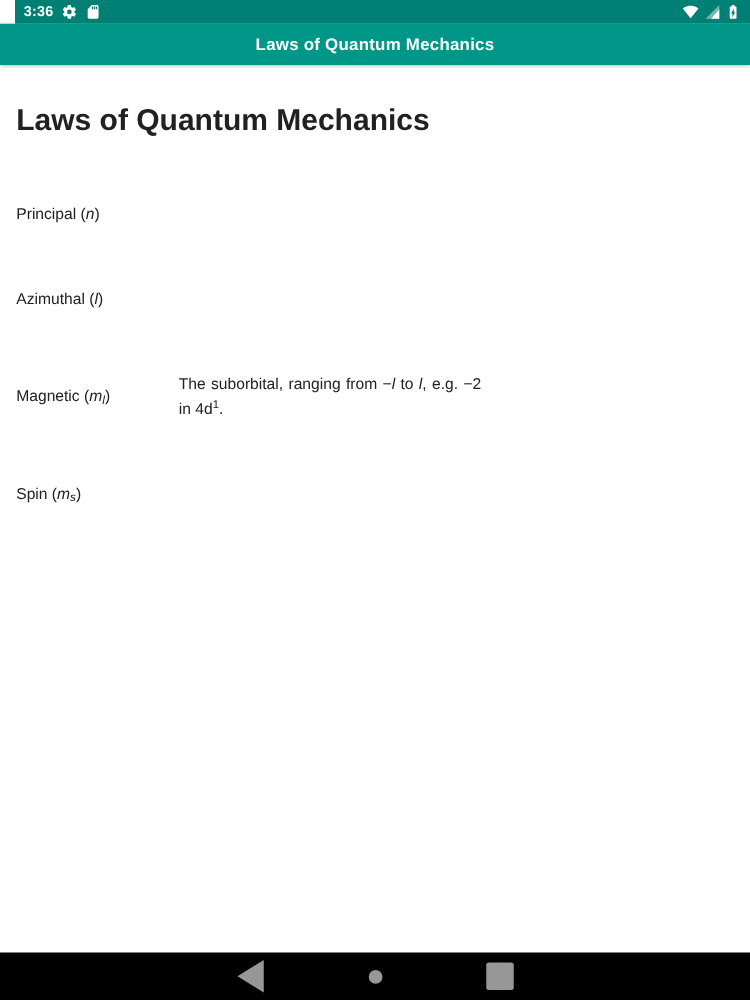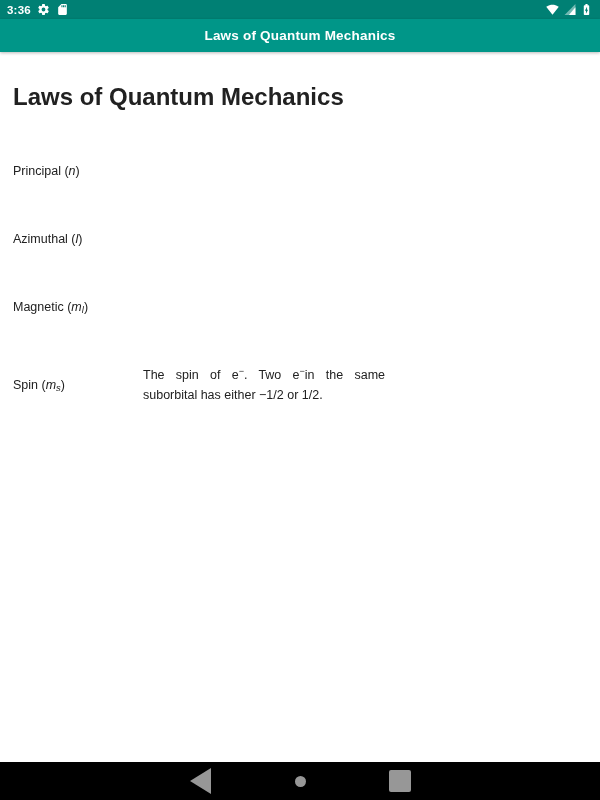--- a/index.html
+++ b/index.html
@@ -13,20 +13,21 @@
     color: var(--text, #212121);
     overflow: hidden;
   }
 
   
   .status-bar {
     height: 19px;
     background: var(--status-bar, #008074);
     display: flex; align-items: center; justify-content: space-between;
     padding: 0 7px;
+    margin-left: 12px;
   }
   .sb-group { display: flex; align-items: center; gap: 6px; }
   .sb-time { color: #fff; font-size: 11.5px; font-weight: bold; letter-spacing: .2px; }
   .sb-icon { display: flex; align-items: center; }
 
   
   .app-bar {
     height: 33px;
     background: var(--app-bar, #009688);
     display: flex; align-items: center; justify-content: center;
@@ -139,24 +140,24 @@
 
     <div class="qtable">
       <div class="qrow">
         <div class="qlabel">Principal (<i>n</i>)</div>
       </div>
       <div class="qrow">
         <div class="qlabel">Azimuthal (<i>l</i>)</div>
       </div>
       <div class="qrow">
         <div class="qlabel">Magnetic (<i>m<sub>l</sub></i>)</div>
+        <div class="qdesc">The suborbital, ranging from −<i>l</i> to <i>l</i>, e.g. −2 in 4d<sup>1</sup>.</div>
       </div>
       <div class="qrow">
         <div class="qlabel">Spin (<i>m<sub>s</sub></i>)</div>
-        <div class="qdesc">The spin of e<sup>−</sup>. Two e<sup>−</sup>in the same suborbital has either −1/2 or 1/2.</div>
       </div>
     </div>
   </div>
 
   <div class="nav-bar">
     <div class="nav-btn">
       <span class="icon-back"></span>
     </div>
     <div class="nav-btn">
       <span class="icon-home"></span>

